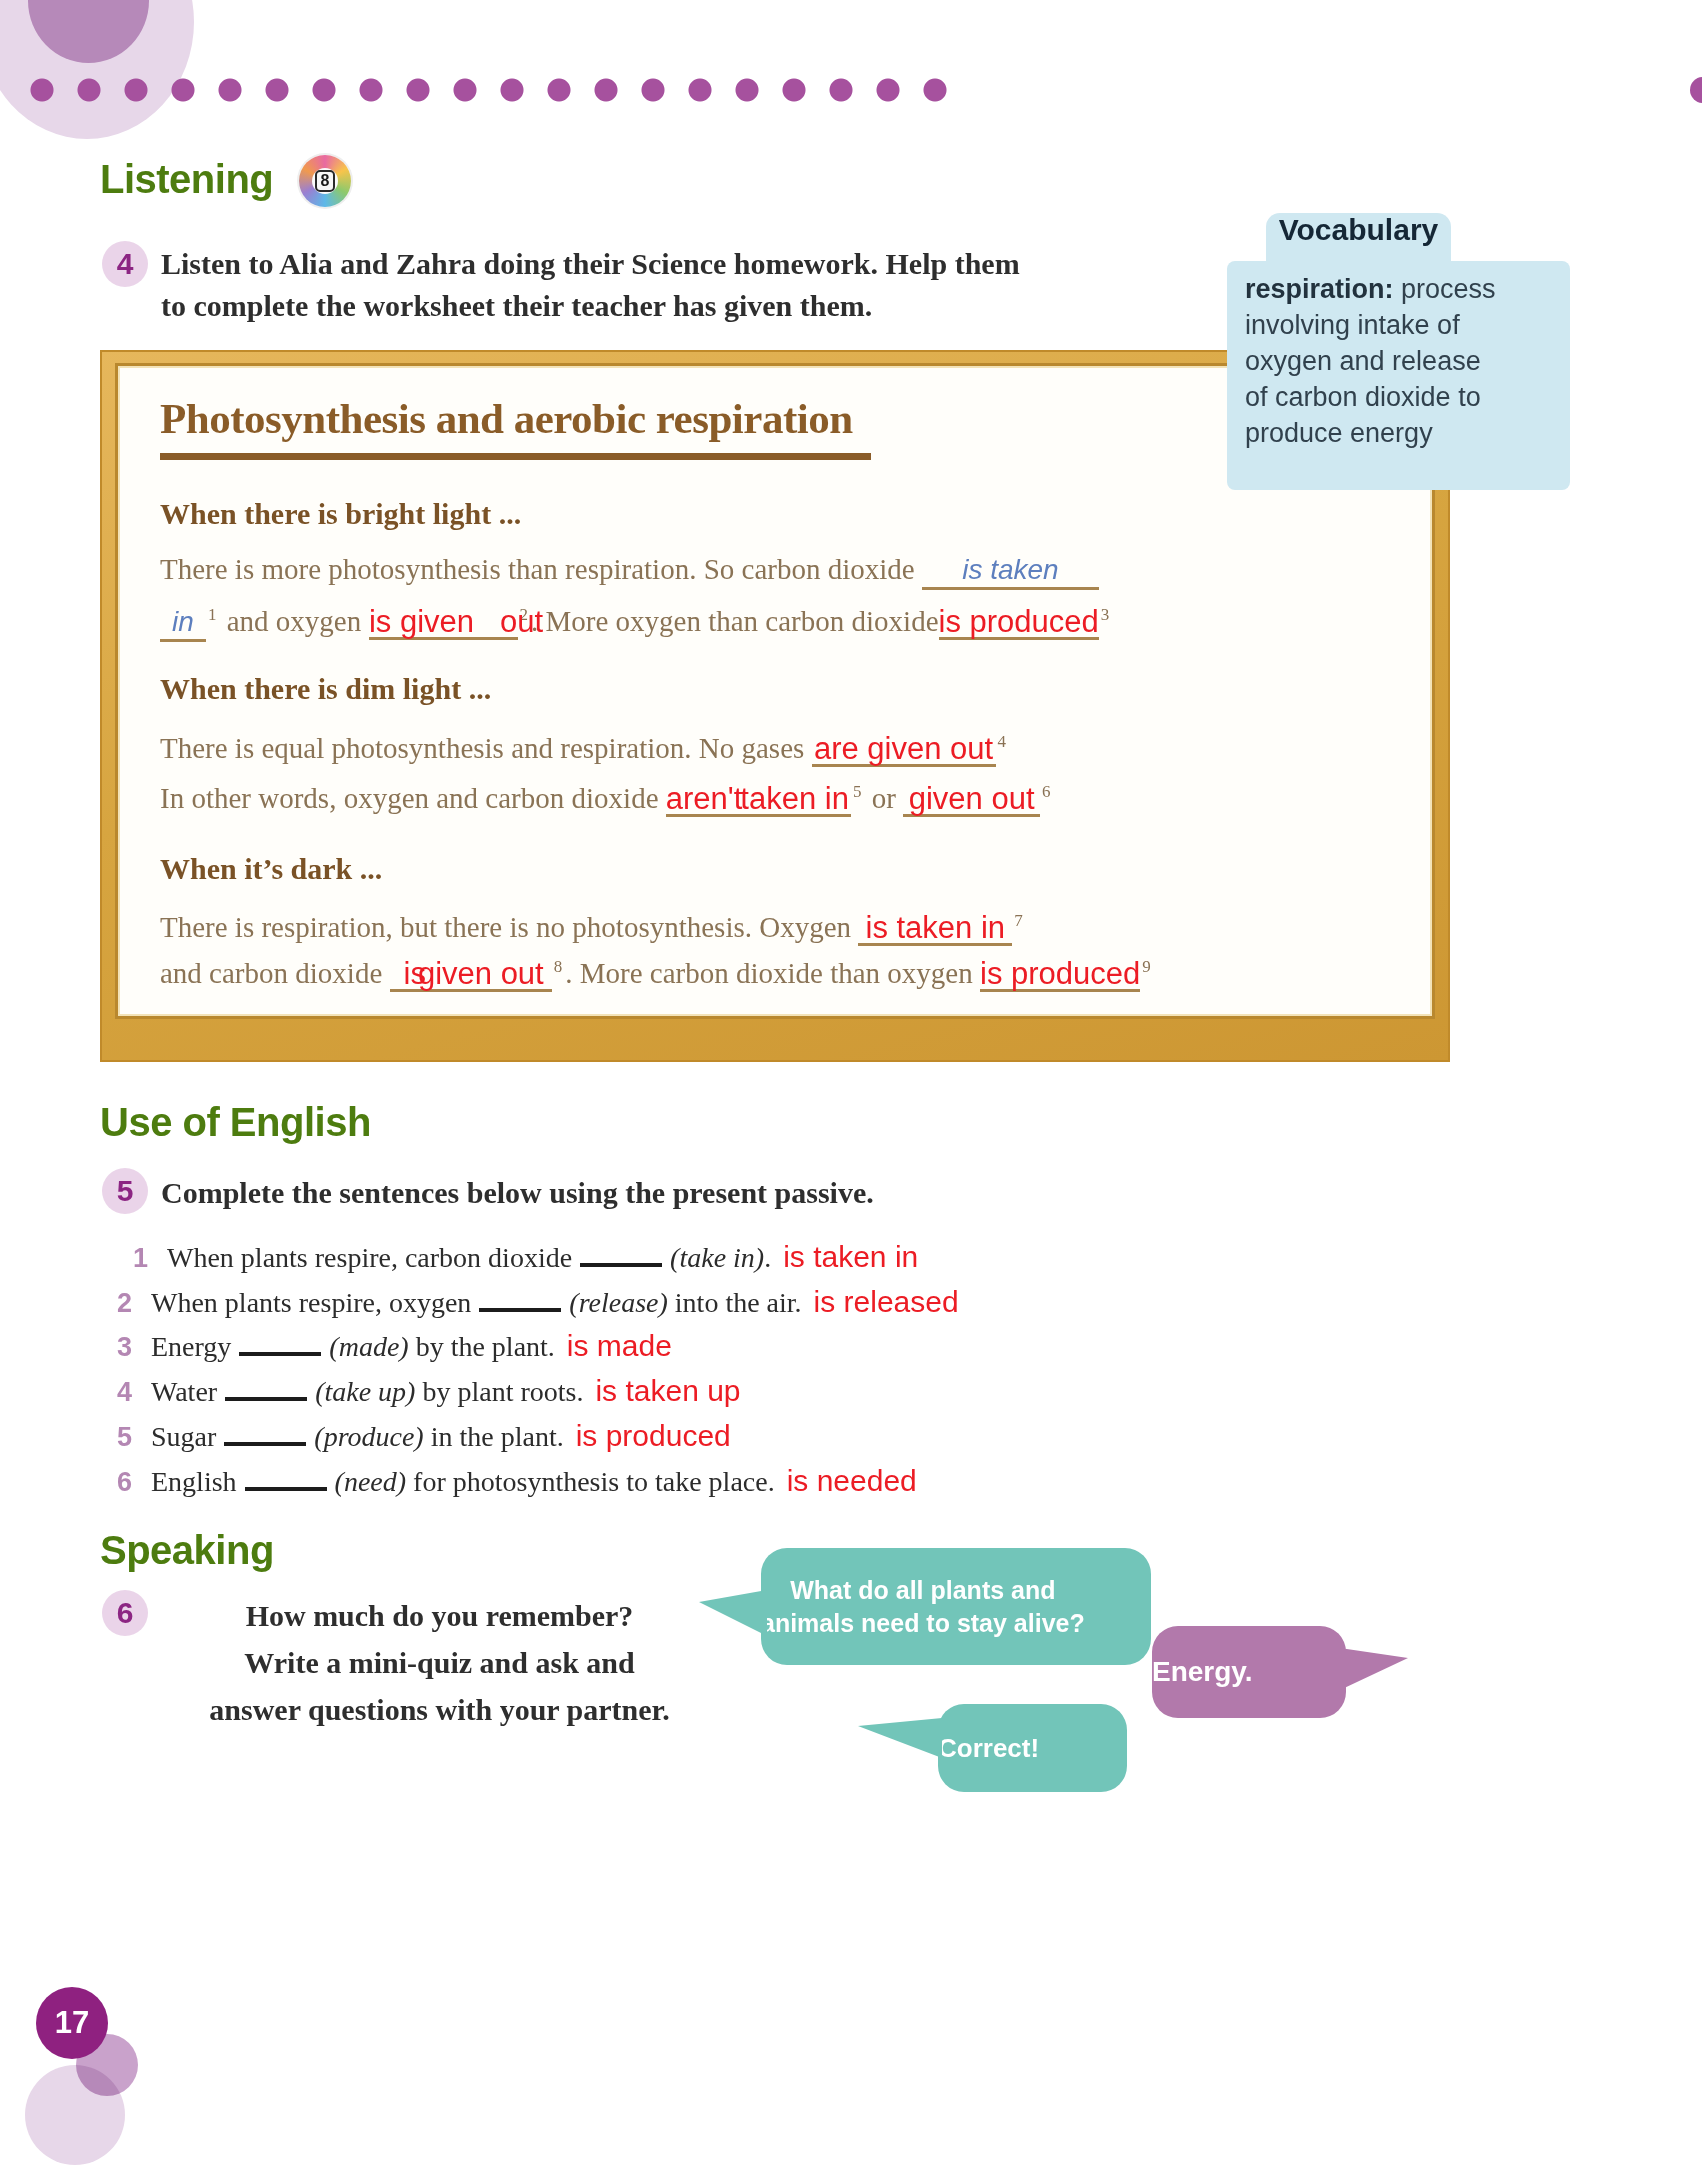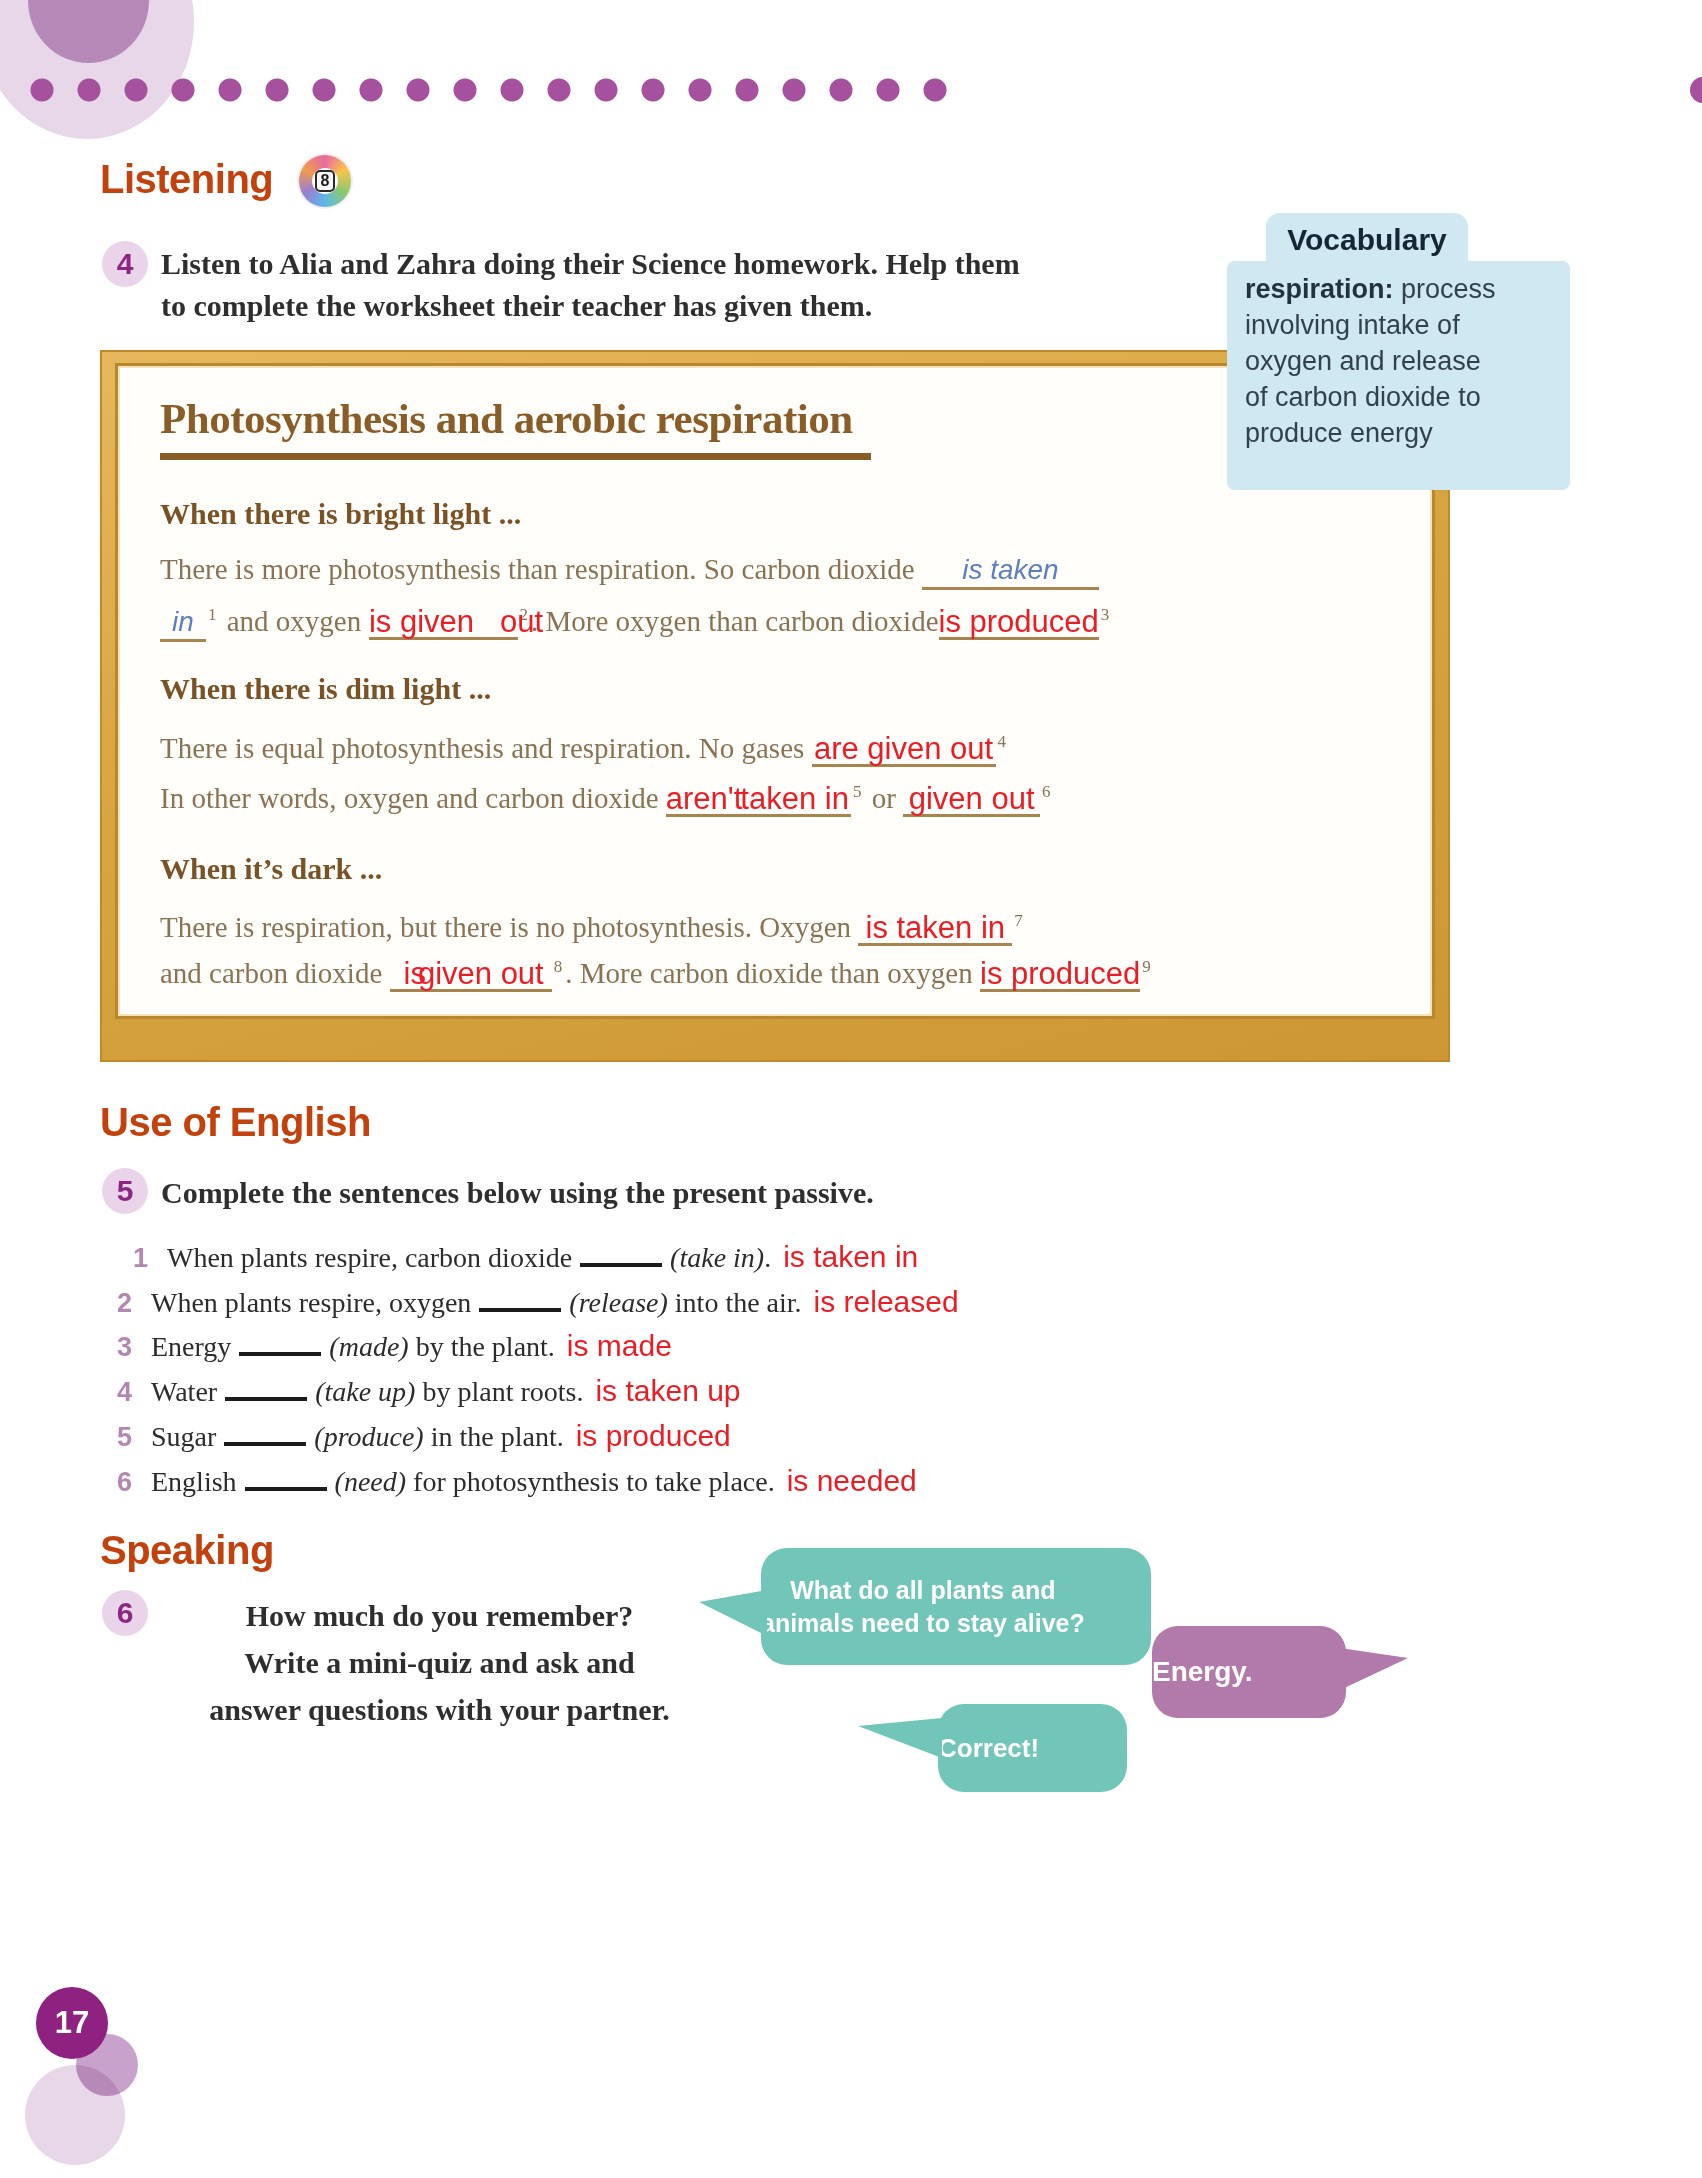--- a/index.html
+++ b/index.html
@@ -10,21 +10,21 @@
   .circle{position:absolute;border-radius:50%;}
   .c-light{background:#e7d7e9;}
   .c-mid{background:#c9a2cb;mix-blend-mode:multiply;}
   .dots{position:absolute;left:30px;top:77px;width:936px;height:26px;
         background-image:radial-gradient(circle at 12px 13px,#a6519e 11px,rgba(0,0,0,0) 12px);
         background-size:47px 26px;background-repeat:repeat-x;}
   .dot-r{position:absolute;left:1690px;top:77px;width:26px;height:26px;border-radius:50%;background:#a6519e;}
 
   
   .h-purple{position:absolute;font-family:"Liberation Sans",sans-serif;font-weight:700;
-            font-size:40px;color:#c2410c;letter-spacing:-0.5px;}
+            font-size:40px;color:#4d7c0f;letter-spacing:-0.5px;}
 
   
   .badge{position:absolute;width:46px;height:46px;border-radius:50%;background:#ead4e9;
          color:#8c2583;font:700 30px "Liberation Sans",sans-serif;
          display:flex;align-items:center;justify-content:center;}
   .badge17{position:absolute;left:36px;top:1987px;width:72px;height:72px;border-radius:50%;
            background:#8f2180;color:#fff;font:700 31px "Liberation Sans",sans-serif;
            display:flex;align-items:center;justify-content:center;z-index:3;}
 
   
@@ -34,22 +34,22 @@
   .cd::before{content:"";position:absolute;inset:13px;background:#fafafa;border-radius:50%;}
   .cd .cd-num{position:absolute;inset:0;display:flex;align-items:center;justify-content:center;
       font:700 16px "Liberation Sans",sans-serif;color:#1a1a1a;z-index:2;}
   .cd .cd-num span{background:#f7f7f7;border:2px solid #2a2a2a;border-radius:5px;padding:0 4px;line-height:18px;}
 
   
   .instr{position:absolute;font-size:30px;line-height:42px;color:#2e2e2e;font-weight:600;
          white-space:pre-line;}
 
   
-  .vocab-tab{position:absolute;left:1266px;top:213px;width:202px;height:54px;background:#cfe8f1;
-             border-radius:14px 14px 0 0;display:flex;align-items:center;justify-content:center;z-index:6;}
+  .vocab-tab{position:absolute;left:1266px;top:213px;width:185px;height:54px;background:#cfe8f1;
+             border-radius:14px 14px 0 0;display:flex;align-items:flex-start;justify-content:center;z-index:6;}
   .vocab-tab span{font:700 30px "Liberation Sans",sans-serif;color:#152736;}
   .vocab-body{position:absolute;left:1227px;top:261px;width:343px;height:229px;background:#cfe8f1;
               border-radius:8px;z-index:6;padding:10px 18px;box-sizing:border-box;
               font-family:"Liberation Sans",sans-serif;font-size:27px;line-height:36px;color:#31414d;
               white-space:pre-line;}
   .vocab-body b{color:#22323e;}
 
   
   .wframe{position:absolute;left:100px;top:350px;width:1350px;height:712px;
           background:linear-gradient(165deg,#e6b75c 0%,#d7a540 45%,#cd9733 100%);

